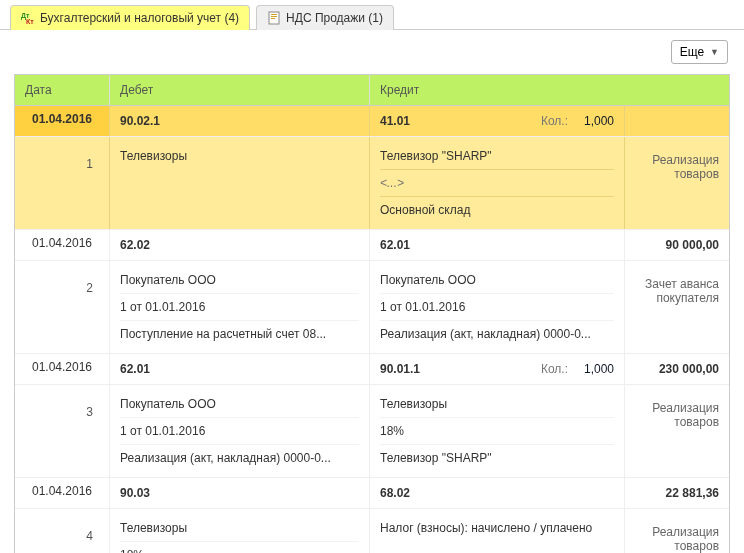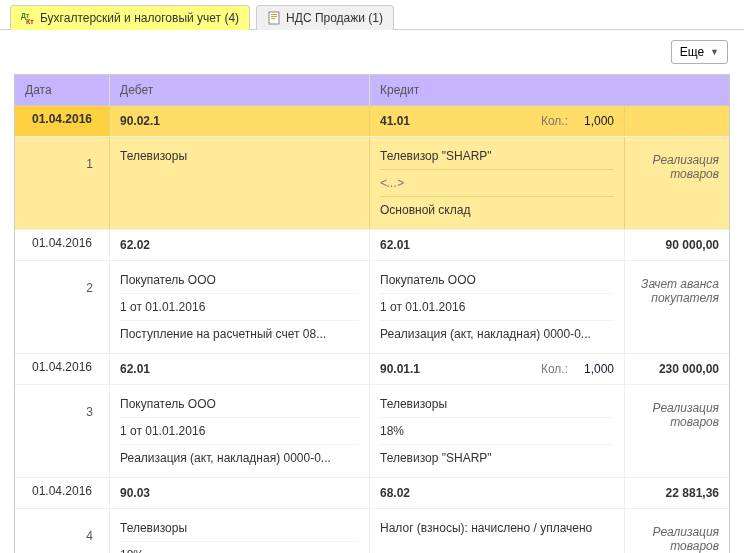--- a/index.html
+++ b/index.html
@@ -54,21 +54,21 @@
     .more-btn .caret {
       font-size: 9px;
       color: #555;
     }
     .grid {
       margin: 0 14px 0 14px;
       border: 1px solid #ccc;
     }
     .hdr {
       display: flex;
-      background: #c4b5fd;
+      background: #bef264;
       border-bottom: 1px solid #ccc;
       font-weight: normal;
       color: #555;
     }
     .hdr .col {
       padding: 8px 10px;
       border-right: 1px solid #ddd;
     }
     .hdr .col:last-child { border-right: none; }
     .col-date { width: 95px; }
@@ -115,21 +115,20 @@
       padding: 6px 0;
       color: #333;
       border-top: 1px solid #f2f2f2;
     }
     .sub-line:first-of-type { border-top: none; }
     .sum-val {
       font-weight: bold;
       padding: 2px 0;
     }
     .comment {
-      font-style: italic;
       color: #666;
       padding-top: 10px;
     }
     .hl {
       background: #ffeb99;
     }
     .hl .col {
       border-right-color: #e8d27a;
     }
     .hl-hdr {

